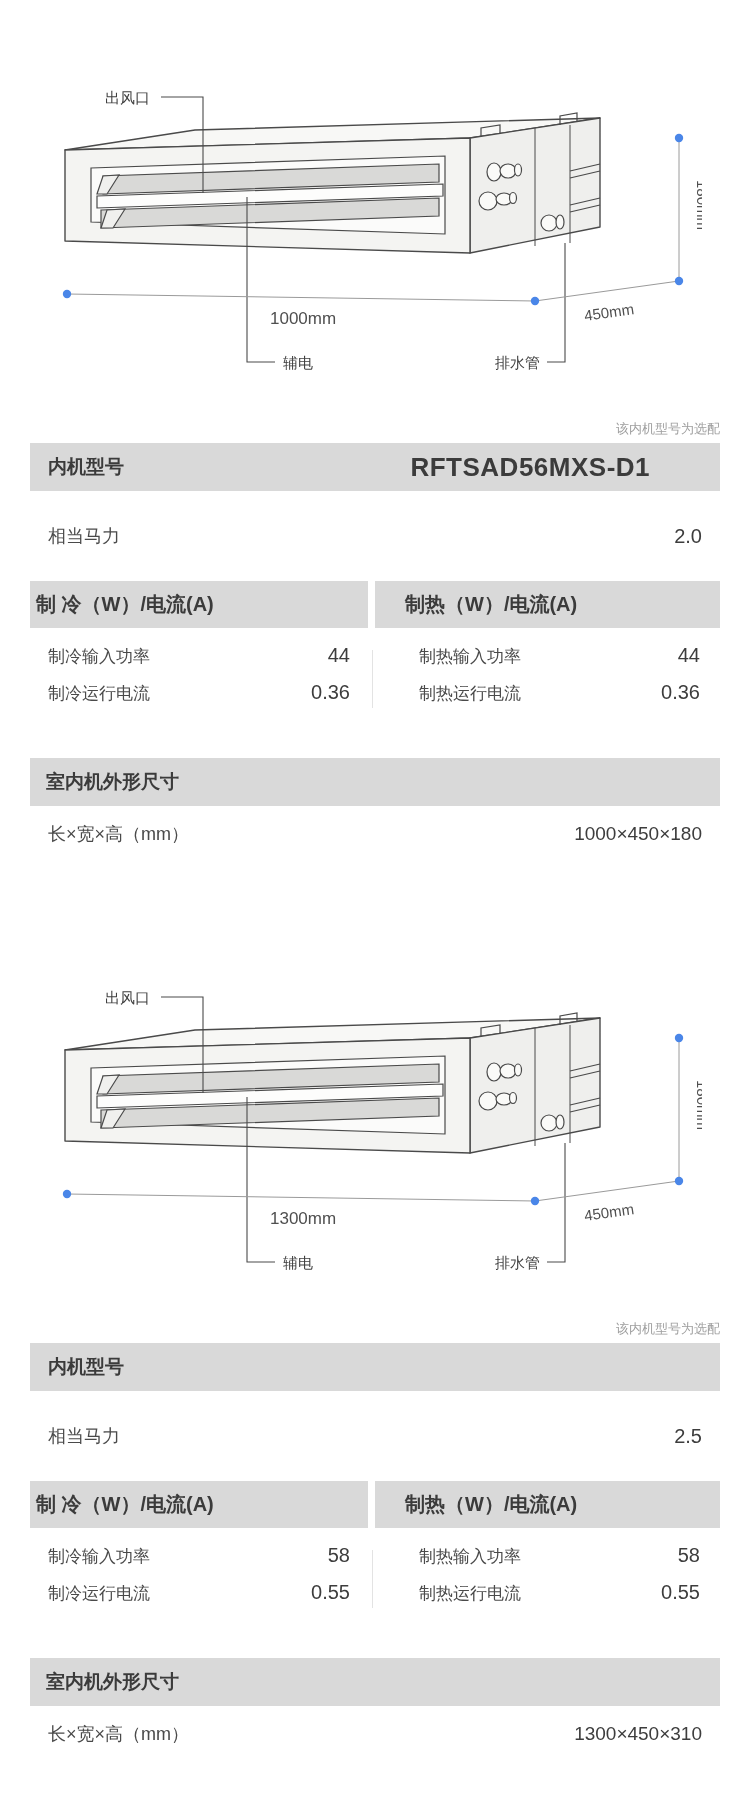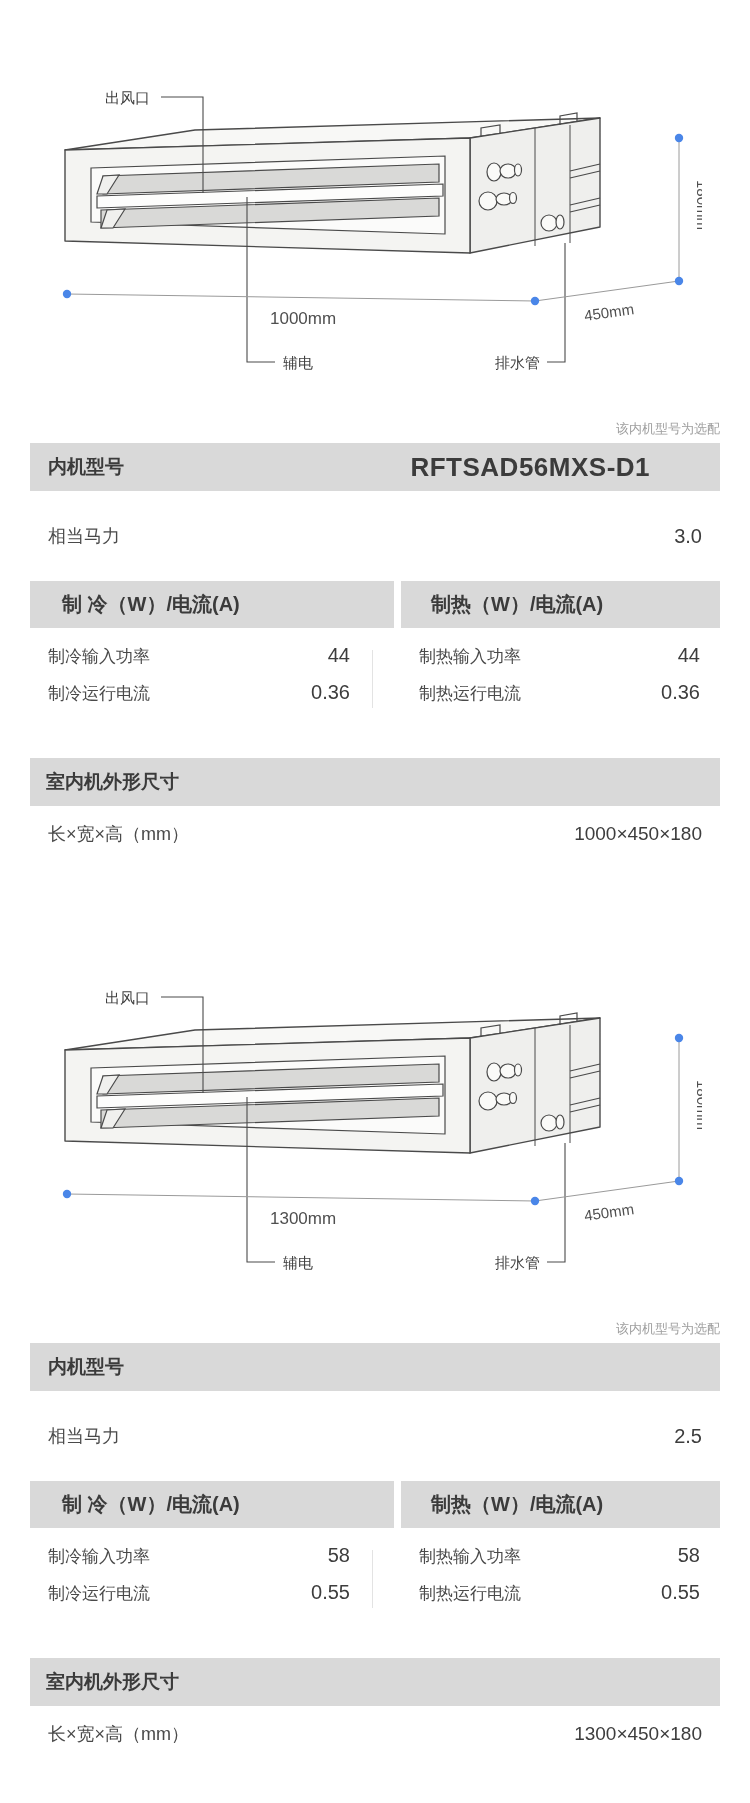--- a/index.html
+++ b/index.html
@@ -20,21 +20,21 @@
   .model-bar{position:relative;margin:0 30px;height:48px;background:#d9d9d9;}
   .model-label{position:absolute;left:18px;top:0;line-height:48px;font-size:19px;font-weight:bold;color:#3b3b3b;}
   .model-value{position:absolute;left:45%;right:0;top:0;line-height:48px;text-align:center;font-size:26px;font-weight:bold;color:#3b3b3b;letter-spacing:0.5px;}
 
   .hp-row{margin:0 30px;height:90px;display:flex;justify-content:space-between;align-items:center;padding:0 18px;box-sizing:border-box;}
   .hp-label{font-size:18px;color:#4a4a4a;}
   .hp-value{font-size:20px;color:#3d3d3d;}
 
   .dual-headers{margin:0 30px;display:flex;gap:7px;}
   .hcell{height:47px;background:#d9d9d9;display:flex;align-items:center;font-size:20px;font-weight:bold;color:#3b3b3b;}
-  .hcell.left{width:332px;padding-left:32px;}
+  .hcell.left{width:332px;padding-left:6px;}
   .hcell.right{flex:1;padding-left:30px;}
 
   .dual-body{margin:0 30px;display:flex;padding:16px 0 0 0;}
   .spec-col{box-sizing:border-box;}
   .spec-col.left{width:342px;padding:0 22px 0 18px;}
   .vdiv{width:1px;background:#e3e3e3;margin:6px 0 10px 0;}
   .spec-col.right{flex:1;padding:0 20px 0 46px;}
   .spec-row{display:flex;justify-content:space-between;align-items:baseline;height:37px;gap:16px;}
   .spec-label{font-size:17px;color:#4a4a4a;}
   .spec-value{font-size:20px;color:#3d3d3d;}
@@ -117,21 +117,21 @@
 
     <div class="note">该内机型号为选配</div>
 
     <div class="model-bar">
       <span class="model-label">内机型号</span>
       <span class="model-value">RFTSAD56MXS-D1</span>
     </div>
 
     <div class="hp-row">
       <span class="hp-label">相当马力</span>
-      <span class="hp-value">3.0</span>
+      <span class="hp-value">2.0</span>
     </div>
 
     <div class="dual-headers">
       <div class="hcell left">制 冷（W）/电流(A)</div>
       <div class="hcell right">制热（W）/电流(A)</div>
     </div>
 
     <div class="dual-body">
       <div class="spec-col left">
         <div class="spec-row">
@@ -259,17 +259,17 @@
         <div class="spec-row">
           <span class="spec-label">制热运行电流</span>
           <span class="spec-value">0.55</span>
         </div>
       </div>
     </div>
 
     <div class="dims-bar">室内机外形尺寸</div>
     <div class="dims-row">
       <span class="dims-label">长×宽×高（mm）</span>
-      <span class="dims-value">1300×450×180</span>
+      <span class="dims-value">1300×450×310</span>
     </div>
   </div>
 
 </div>
 
 </body></html>

